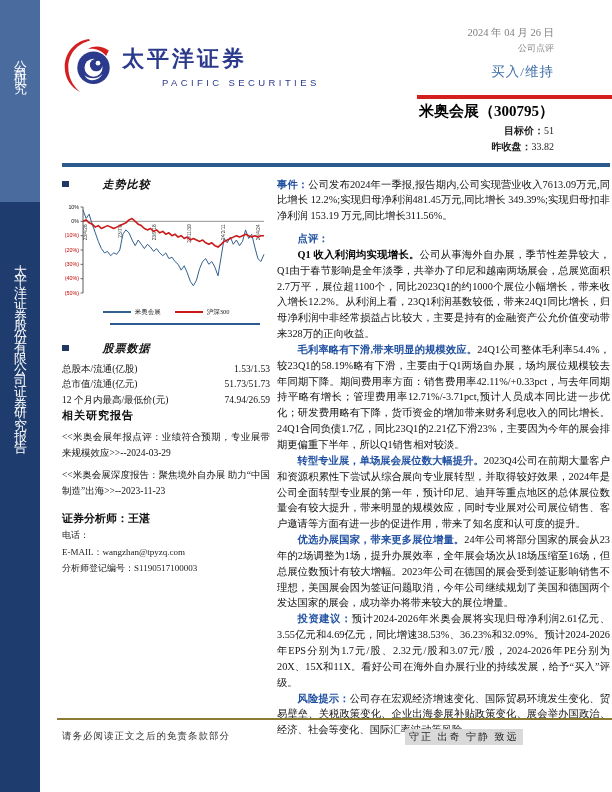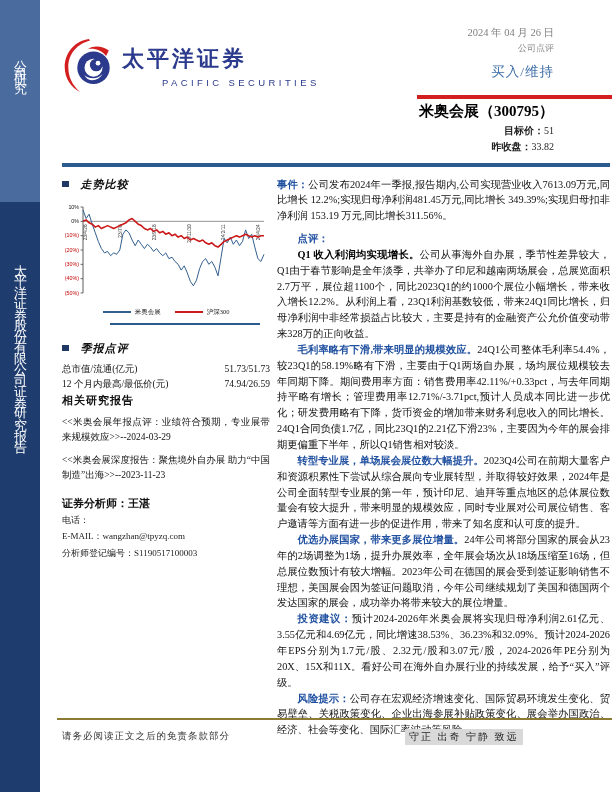--- a/index.html
+++ b/index.html
@@ -38,21 +38,21 @@
   
   .title{font-size:15.5px;font-weight:bold;color:#000;margin-top:16px;letter-spacing:0.5px;}
   .title-rule{margin-top:9px;height:3.5px;background:var(--rule-blue);}
   
   .cols{display:flex;margin-top:10px;}
   .left-col{width:208px;flex:none;}
   .right-col{flex:1;margin-left:7px;font-size:10.3px;line-height:15.85px;text-align:justify;}
   
   .sec-h{display:flex;align-items:center;}
   .sq{width:6.5px;height:6.5px;background:#1f3864;flex:none;}
-  .sec-h .lbl{font-size:11px;font-weight:bold;font-style:italic;margin-left:12px;letter-spacing:1px;}
+  .sec-h .lbl{font-size:11px;font-weight:bold;font-style:italic;margin-left:34px;letter-spacing:1px;}
   .chart-wrap{margin-top:10px;}
   #chart-legend{display:flex;justify-content:center;gap:14px;margin-top:2px;}
   .lg-item{display:flex;align-items:center;gap:4px;font-size:6.5px;color:#222;}
   .lg-line{display:inline-block;width:28px;height:2px;}
   .chart-rule{width:150px;height:2px;background:var(--rule-blue);margin:6px 0 0 48px;}
   .sec-h.second{margin-top:16px;}
   .stock-rows{margin-top:6px;font-size:9.5px;line-height:15.5px;}
   .stock-row{display:flex;align-items:flex-start;}
   .stock-row .k{width:140px;flex:none;}
   .stock-row .v{flex:1;text-align:right;}
@@ -164,23 +164,27 @@
               </span>
               <span class="lg-item">
                 <span class="lg-line" style="background: rgb(204, 26, 26);"></span>
                 <span>沪深300</span>
               </span>
             </div>
           <div class="chart-rule"></div>
         </div>
         <div class="sec-h second">
           <span class="sq"></span>
-          <span class="lbl">季报点评</span>
+          <span class="lbl">股票数据</span>
         </div>
         <div class="stock-rows">
+          <div class="stock-row">
+            <span class="k">总股本/流通(亿股)</span>
+            <span class="v">1.53/1.53</span>
+          </div>
           <div class="stock-row">
             <span class="k">总市值/流通(亿元)</span>
             <span class="v">51.73/51.73</span>
           </div>
           <div class="stock-row">
             <span class="k">12 个月内最高/最低价(元)</span>
             <span class="v">74.94/26.59</span>
           </div>
         </div>
         <div class="rel-h">相关研究报告</div>

